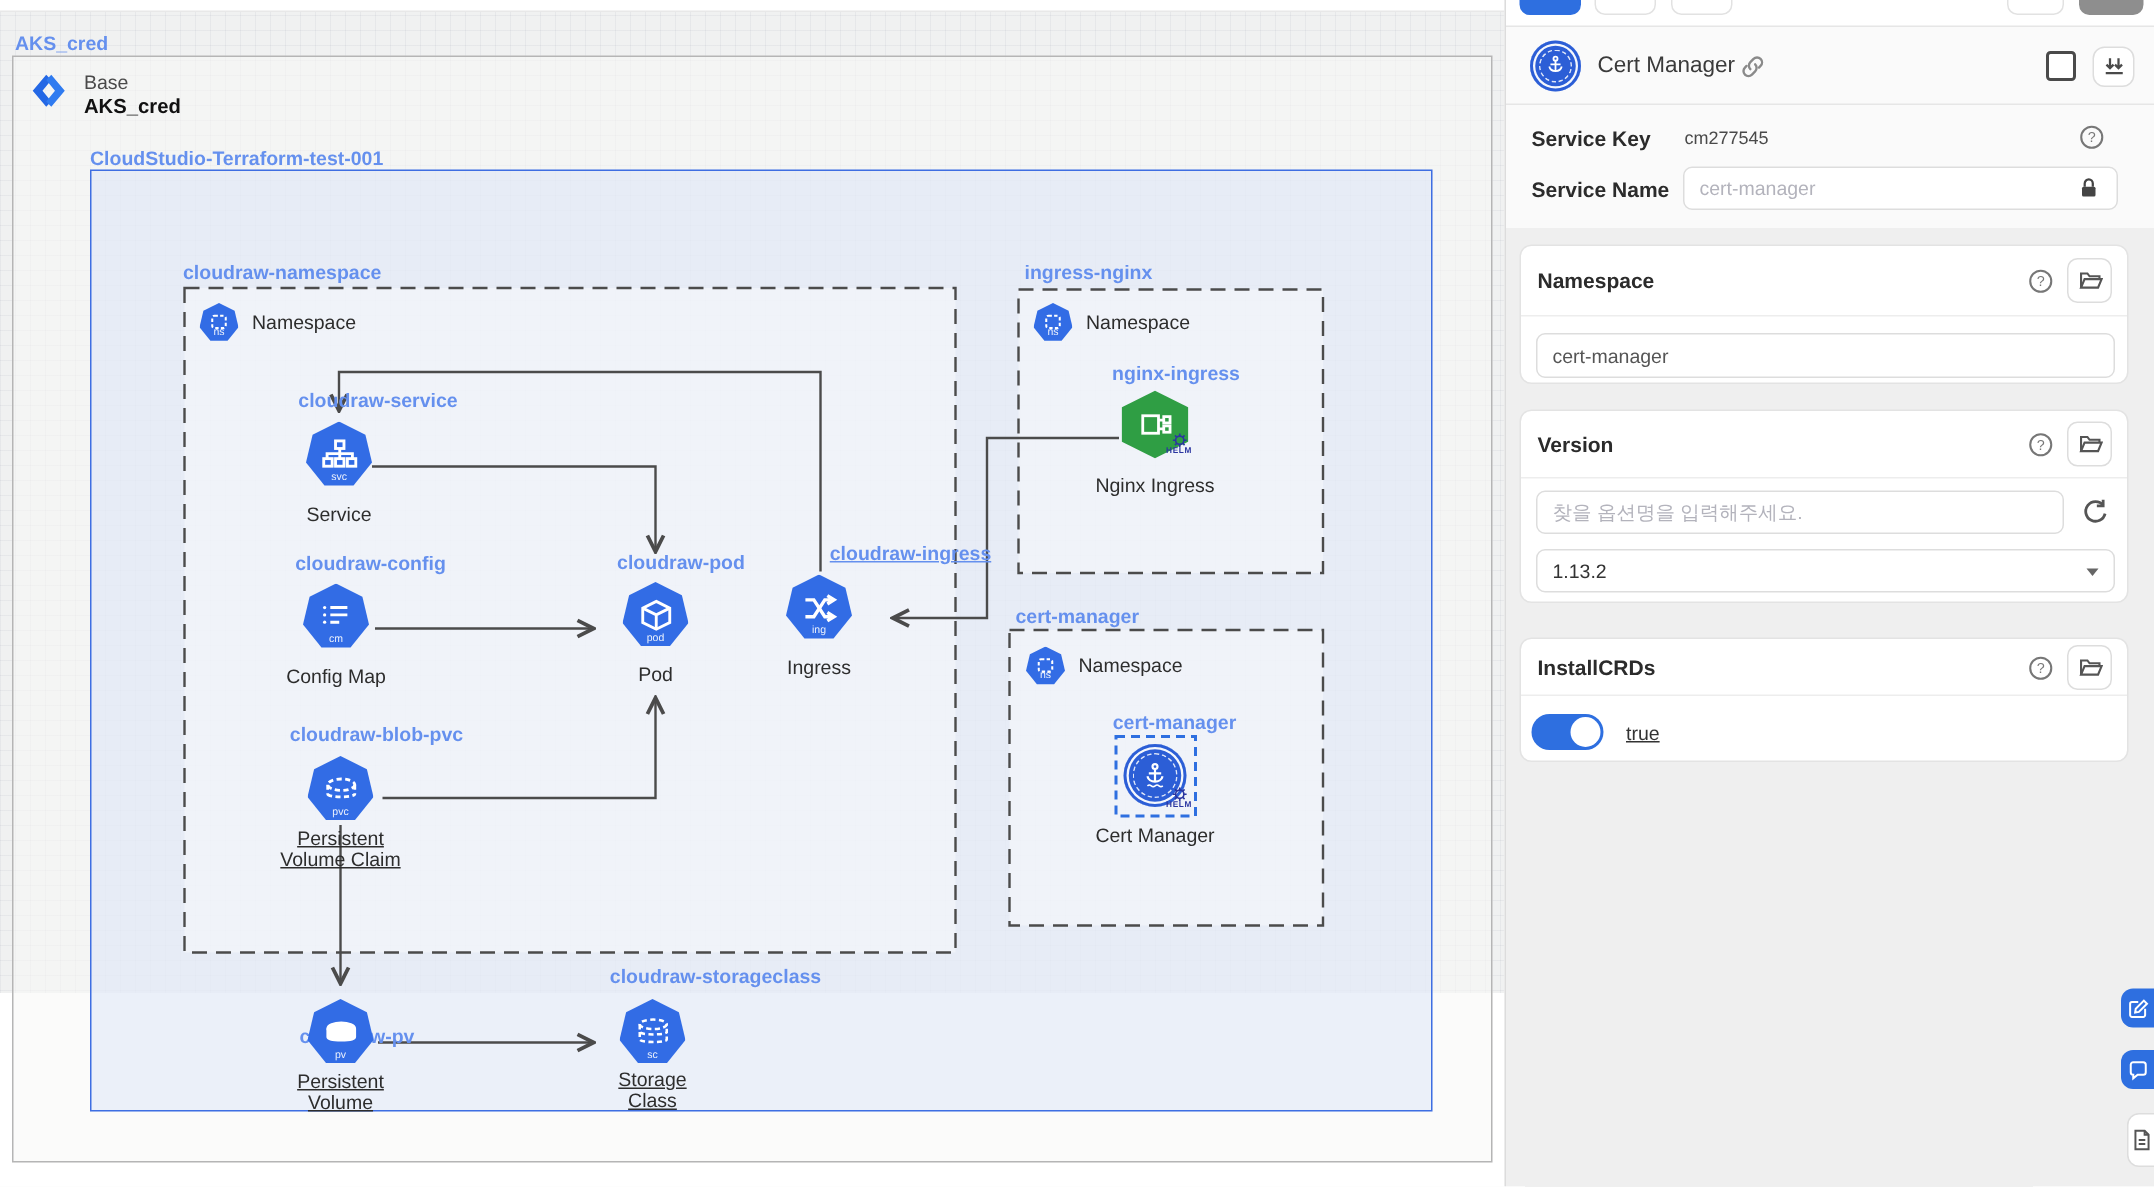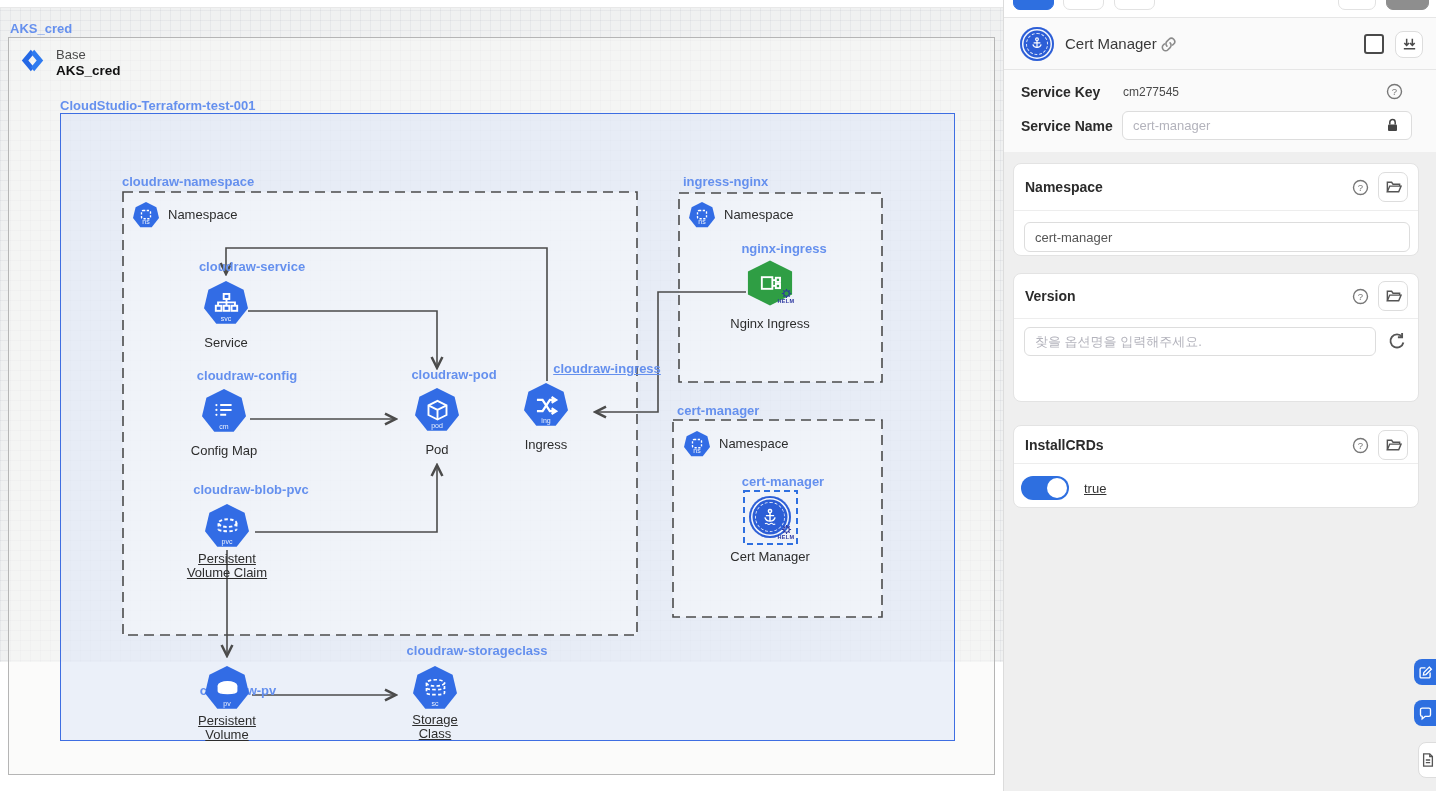--- a/index.html
+++ b/index.html
@@ -371,20 +371,24 @@
             <path d="M2.5 13.5 V3.5 H7 L8.5 5.5 H15.5 V7.5"></path>
             <path d="M2.5 13.5 L5 7.5 H17 L14.5 13.5 Z"></path>
           </svg>
         </div>
       </div>
       <input class="txt-input" style="left: 10px; top: 53px; width: 352px; height: 29px; position: absolute; padding-right: 27px;" placeholder="찾을 옵션명을 입력해주세요.">
       <svg class="abs" style="left:372px; top:57px;" width="21" height="21" viewBox="0 0 18 18">
         <path d="M13.8 5 A5.6 5.6 0 1 0 14.9 9.8" stroke="#555" stroke-width="1.6" fill="none"></path>
         <path d="M13.8 1.8 V5.4 H10.2" stroke="#555" stroke-width="1.6" fill="none"></path>
       </svg>
+      <div class="select-box" style="left:10px; top:92px; width:386px; height:29px; position:absolute;">
+        <span>1.13.2</span>
+        <span class="caret"></span>
+      </div>
     </div>
 
     <div class="card" style="top:273px; height:83px;">
       <div class="card-head" style="height:38px;">
         <div class="card-title" style="top:11px;">InstallCRDs</div>
         <svg class="abs" style="left:338px; top:11px;" width="17" height="17" viewBox="0 0 16 16">
           <circle cx="8" cy="8" r="6.6" stroke="#777" stroke-width="1.3" fill="none"></circle>
           <text x="8" y="11" font-size="9" fill="#777" text-anchor="middle" font-family="Liberation Sans, sans-serif">?</text>
         </svg>
         <div class="mini-btn" style="right:10px; top:4px;">

